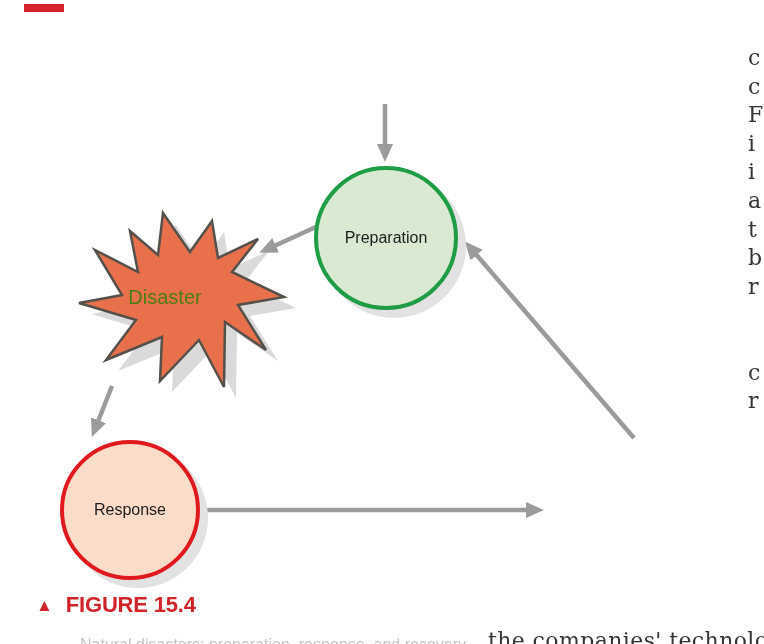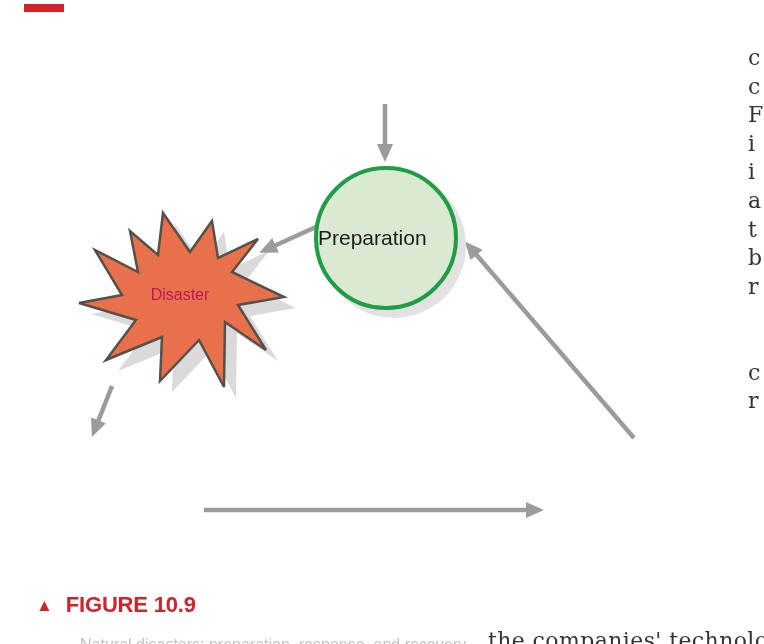--- a/index.html
+++ b/index.html
@@ -21,40 +21,40 @@
     left:228px; top:62px; width:312px; height:40px;
     background:#fcd584; border:2px solid #4d4d45;
     box-shadow:8px 8px 0 #dcdcdc;
     display:flex; align-items:center; justify-content:center;
     font-size:19px; font-weight:700; letter-spacing:-0.3px; color:#181818;
   }
 
   
   .node {
     border-radius:50%;
-    display:flex; align-items:center; 
-    font-size:21px; color:#1c1c1c;
+    display:flex; align-items:center; justify-content:center;
+    font-size:16px; color:#1c1c1c;
     box-shadow:8px 8px 0 #e2e2e2;
   }
   #node-preparation {
     left:314px; top:166px; width:144px; height:144px;
     background:#d9e9d2; border:4px solid #1f9d45;
   }
   #node-response {
     left:60px; top:440px; width:140px; height:140px;
     background:#fbdcc9; border:4px solid #e0191f;
   }
   #node-recovery {
     left:552px; top:438px; width:140px; height:140px;
     background:linear-gradient(180deg,#d6e8d0 0%,#d6e8d0 36%,#eabfa4 62%,#f19f82 100%);
     border:4px solid #1f9d45;
   }
   #disaster-label {
-    left:112px; top:286px; width:136px; text-align:center;
-    font-size:16px; color:#be185d;
+    left:97px; top:286px; width:136px; text-align:center;
+    font-size:20px; color:#4d7c0f;
   }
 
   
   #figure-label-row {
     left:36px; top:592px; display:flex; align-items:center; gap:13px;
   }
   #figure-marker { color:#d2232a; font-size:17px; line-height:1; }
   #figure-label { color:#d2232a; font-size:22px; font-weight:700; letter-spacing:-0.2px; }
   #figure-caption-clipped {
     left:80px; top:636px; width:360px;
@@ -97,25 +97,28 @@
     <line x1="634" y1="438" x2="474" y2="252" stroke="#9b9b9b" stroke-width="4.5" marker-end="url(#ah)"></line>
   </svg>
 
 
   <div id="node-preparation" class="abs node">
     <span>Preparation</span>
   </div>
 
   <div id="disaster-label" class="abs">Disaster</div>
 
+  <div id="node-response" class="abs node">
+    <span>Response</span>
+  </div>
 
 
   <div id="figure-label-row" class="abs">
     <span id="figure-marker">▲</span>
-    <span id="figure-label">FIGURE 10.9</span>
+    <span id="figure-label">FIGURE 15.4</span>
   </div>
   <div id="figure-caption-clipped" class="abs">Natural disasters: preparation, response, and recovery</div>
 
   <div id="body-line-2" class="abs serif">the companies' technologies</div>
 
   <div id="right-column" class="abs serif"><div>c</div><div>c</div><div>F</div><div>i</div><div>i</div><div>a</div><div>t</div><div>b</div><div>r</div><div></div><div></div><div>c</div><div>r</div></div>
 
 </div>
 
 </body></html>

